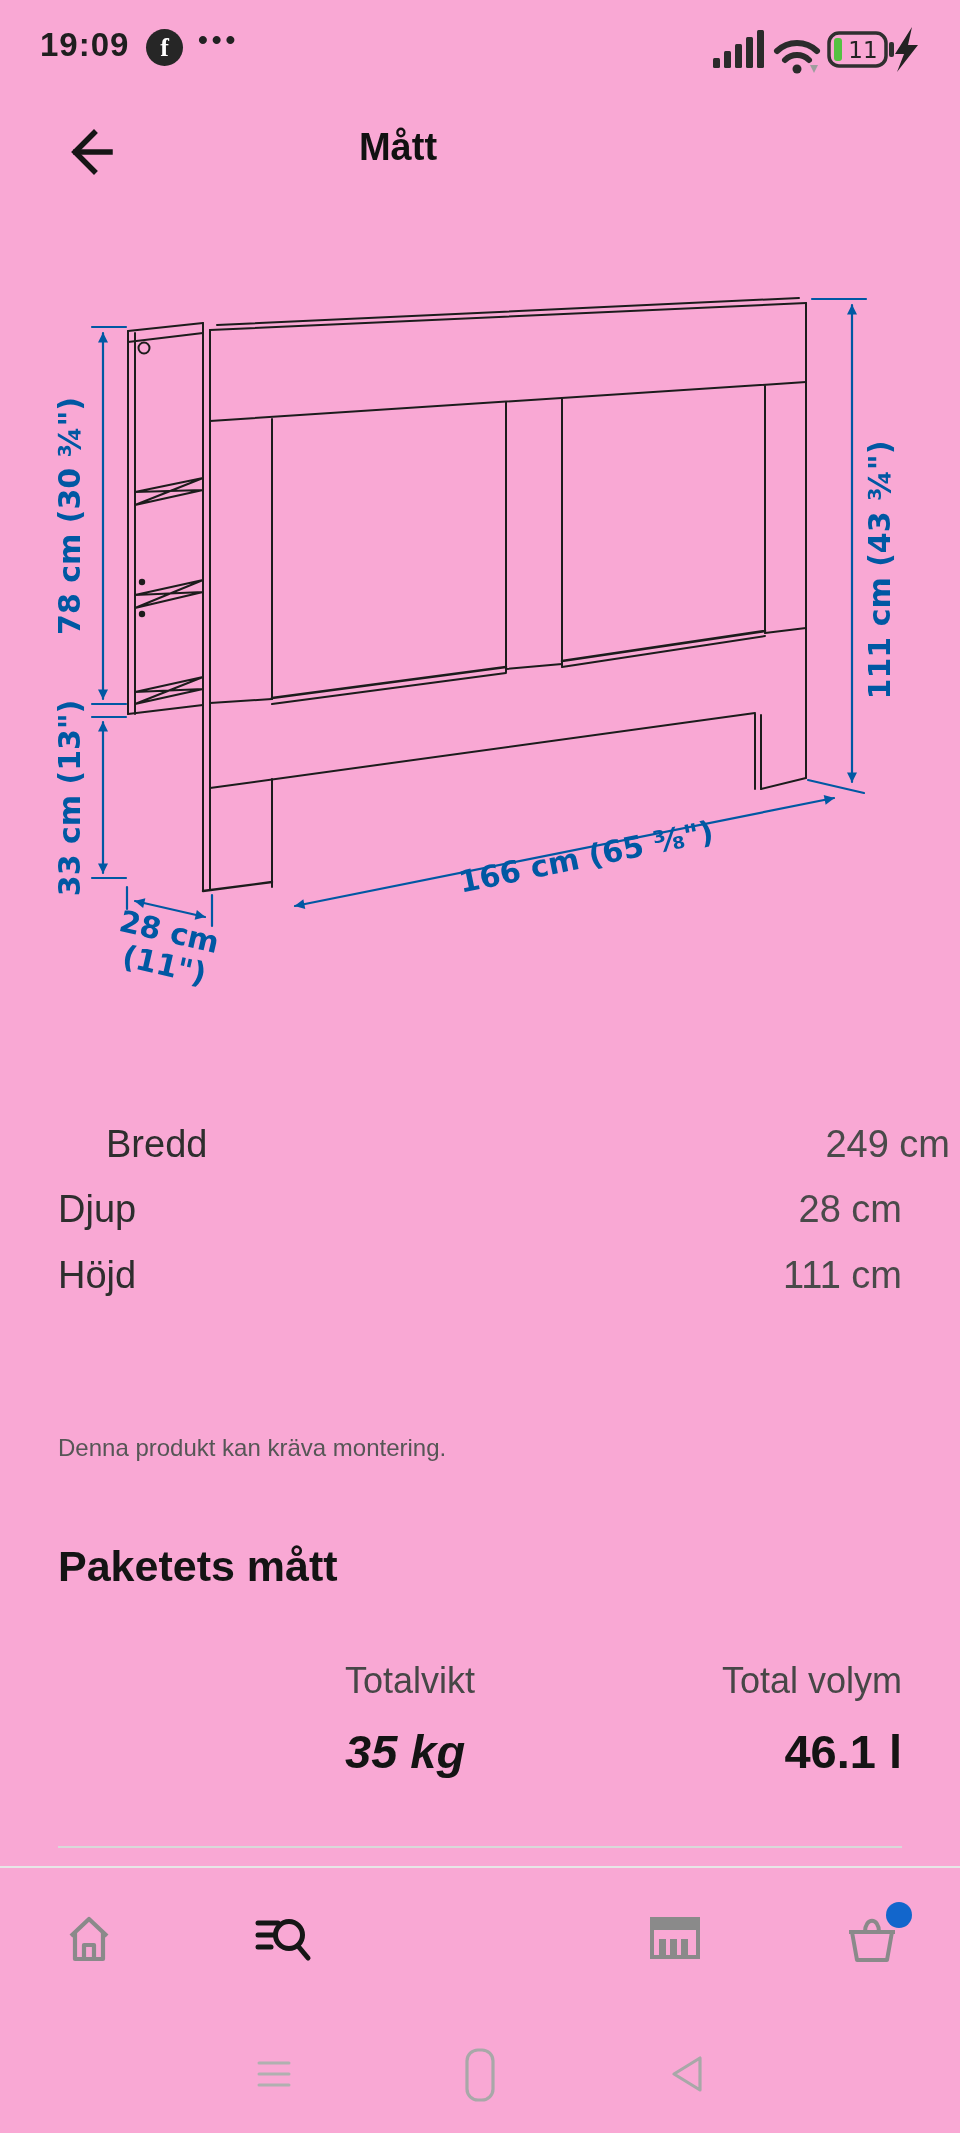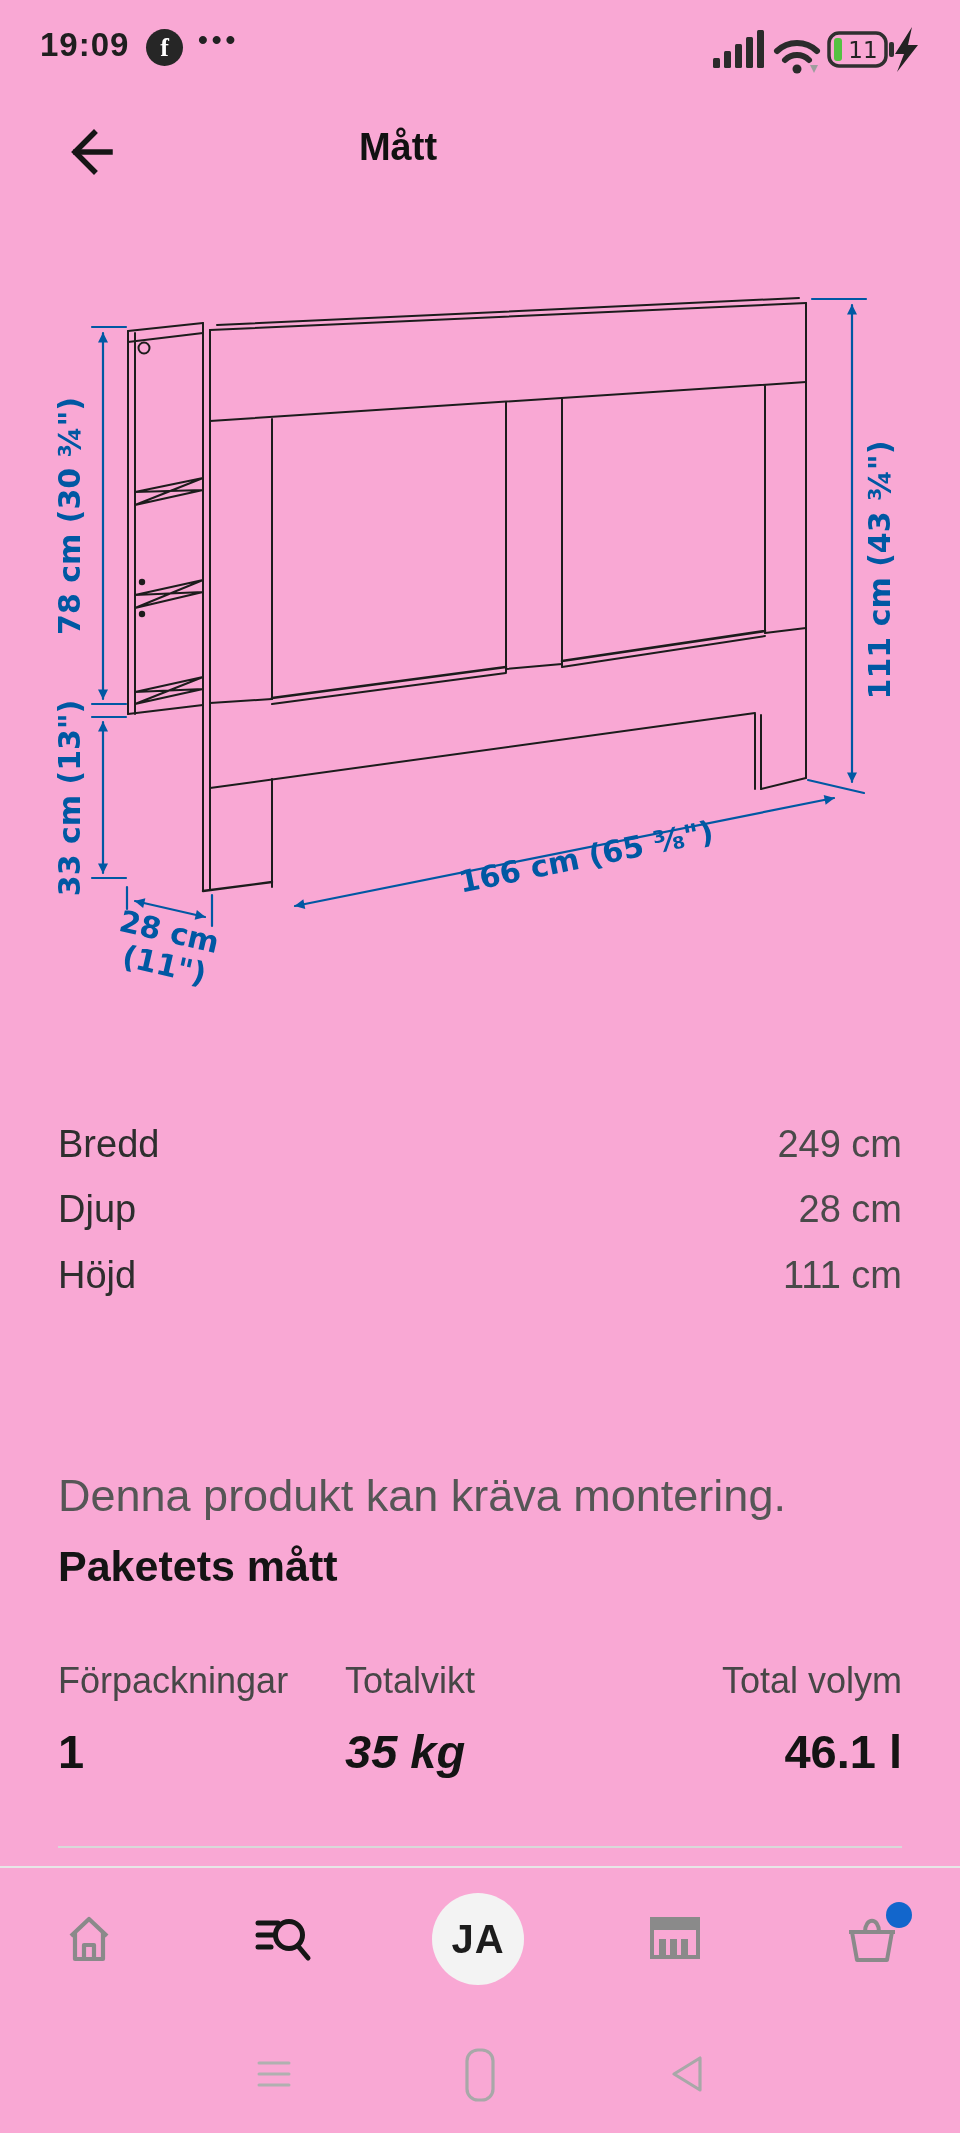--- a/index.html
+++ b/index.html
@@ -16,21 +16,21 @@
 
   
   .page-title{left:0;top:126px;width:796px;text-align:center;font-size:38px;font-weight:700;color:#111;}
   .back-btn{left:52px;top:124px;width:64px;height:56px;cursor:pointer;}
 
   
   .mrow{left:58px;width:844px;height:50px;}
   .mlabel{position:absolute;left:0;top:0;font-size:38px;color:#2e2e2e;}
   .mvalue{position:absolute;right:0;top:0;font-size:38px;color:#4a4a4a;}
 
-  .note{left:58px;top:1434px;width:844px;font-size:45px;color:#565656;margin-top:36px;}
+  .note{left:58px;top:1434px;width:844px;font-size:24px;color:#565656;}
   .pkg-heading{left:58px;top:1542px;font-size:43px;font-weight:700;color:#141414;}
 
   .stat-label{font-size:36px;color:#474747;}
   .stat-value{font-size:47px;font-weight:700;color:#141414;}
 
   .divider{left:58px;top:1846px;width:844px;height:2px;background:#d9d9d9;}
   .nav-border{left:0;top:1866px;width:960px;height:2px;background:#e7e7e7;}
 
   .ja-circle{left:432px;top:1893px;width:92px;height:92px;border-radius:50%;background:#f3f3f3;
              text-align:center;line-height:92px;font-size:40px;font-weight:700;color:#1c1c1c;
@@ -144,40 +144,36 @@
     </g>
 
     <text class="dimtxt" transform="translate(80,276) rotate(-90)" text-anchor="middle">78 cm (30 ¾")</text>
     <text class="dimtxt" transform="translate(80,558) rotate(-90)" text-anchor="middle">33 cm (13")</text>
     <text class="dimtxt" transform="translate(890,330) rotate(-90)" text-anchor="middle">111 cm (43 ¾")</text>
     <text class="dimtxt" transform="translate(588,627) rotate(-11.5)" text-anchor="middle">166 cm (65 ⅜")</text>
     <text class="dimtxt" transform="translate(167,702) rotate(13)" text-anchor="middle">28 cm</text>
     <text class="dimtxt" transform="translate(162,735) rotate(13)" text-anchor="middle">(11")</text>
   </svg>
 
-  <div class="abs mrow" style="top:1123px;">
+  <div class="abs mrow" style="top:1123px;margin-left:48px;">
     <span class="mlabel">Bredd</span>
     <span class="mvalue">249 cm</span>
   </div>
   <div class="abs mrow" style="top:1188px;">
     <span class="mlabel">Djup</span>
     <span class="mvalue">28 cm</span>
   </div>
   <div class="abs mrow" style="top:1254px;">
     <span class="mlabel">Höjd</span>
     <span class="mvalue">111 cm</span>
   </div>
 
   <div class="abs note">Denna produkt kan kräva montering.</div>
   <div class="abs pkg-heading">Paketets mått</div>
 
-  <div class="abs" style="left:58px;top:1660px;">
-    <div class="stat-label">Förpackningar</div>
-    <div class="stat-value" style="margin-top:22px;">1</div>
-  </div>
   <div class="abs" style="left:345px;top:1660px;">
     <div class="stat-label">Totalvikt</div>
     <div class="stat-value" style="margin-top:22px;font-style:italic;">35 kg</div>
   </div>
   <div class="abs" style="right:58px;top:1660px;text-align:right;">
     <div class="stat-label">Total volym</div>
     <div class="stat-value" style="margin-top:22px;">46.1 l</div>
   </div>
 
   <div class="abs divider"></div>
@@ -194,23 +190,20 @@
   <svg class="abs navicon" style="left:251px;top:1906px;" width="64" height="64" viewBox="0 0 64 64">
     <g stroke="#161616" stroke-width="5" fill="none" stroke-linecap="round">
       <path d="M7,17 H27"></path>
       <path d="M7,29 H23"></path>
       <path d="M7,41 H20"></path>
       <circle cx="38" cy="29" r="13.5"></circle>
       <path d="M47,40 L57,52"></path>
     </g>
   </svg>
 
-  <div class="abs ja-circle">
-    <span>JA</span>
-  </div>
 
   <svg class="abs navicon" style="left:643px;top:1906px;" width="64" height="64" viewBox="0 0 64 64">
     <g>
       <rect x="9" y="13" width="46" height="38" fill="none" stroke="#8a8a8a" stroke-width="4"></rect>
       <rect x="9" y="13" width="46" height="11" fill="#8a8a8a"></rect>
       <rect x="16" y="33" width="7" height="18" fill="#8a8a8a"></rect>
       <rect x="27" y="33" width="7" height="18" fill="#8a8a8a"></rect>
       <rect x="38" y="33" width="7" height="18" fill="#8a8a8a"></rect>
     </g>
   </svg>

